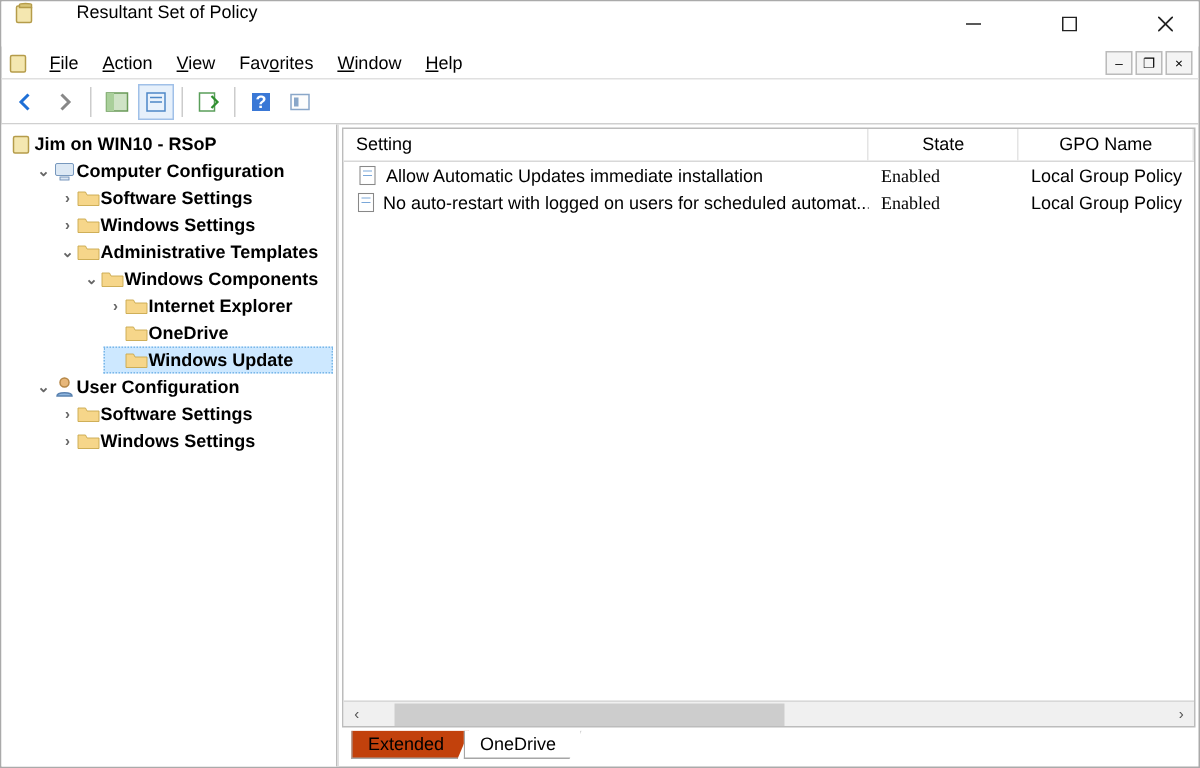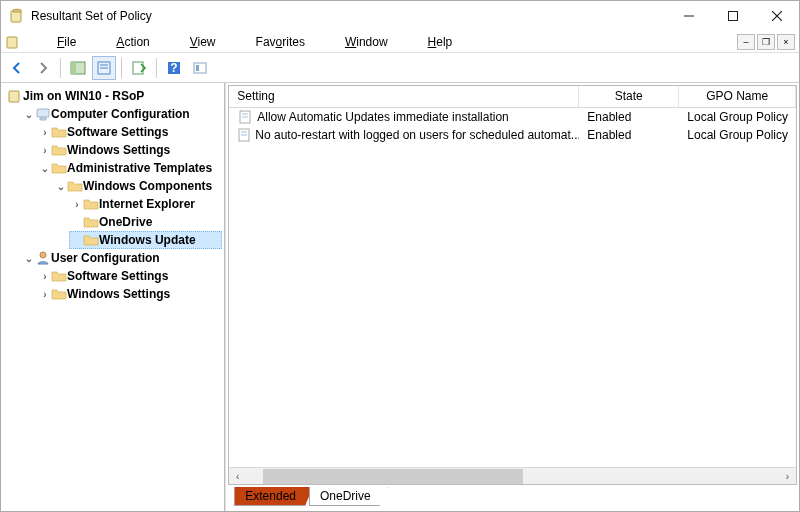--- a/index.html
+++ b/index.html
@@ -1,23 +1,23 @@
 <!DOCTYPE html>
 <html><head>
 <meta charset="utf-8">
 <style>
 * { box-sizing: border-box; margin: 0; padding: 0; font-family: "Segoe UI", Tahoma, sans-serif; font-size: 12px; }
 html, body { width: 800px; height: 512px; background: #fff; overflow: hidden; }
 .window { width: 800px; height: 512px; border: 1px solid #aaa; display: flex; flex-direction: column; background: #fff; }
-.titlebar { height: 30px; display: flex; align-items: center; padding: 0 0 0 8px; background: #fff; }
+.titlebar { height: 30px; display: flex; align-items: flex-start; padding: 0 0 0 8px; background: #fff; gap: 20px; }
 .titlebar .icon { width: 16px; height: 16px; margin-right: 6px; }
 .titlebar .title { flex: 0 0 auto; font-size: 12px; }
 .titlebar .spacer { flex: 1; }
 .winbtn { width: 44px; height: 30px; display: flex; align-items: center; justify-content: center; cursor: default; }
-.menubar { height: 22px; display: flex; align-items: center; padding: 0 4px; border-bottom: 1px solid #e0e0e0; gap: 24px; }
+.menubar { height: 22px; display: flex; align-items: center; padding: 0 4px; border-bottom: 1px solid #e0e0e0; }
 .menubar .mitem { padding: 2px 8px; cursor: default; }
 .menubar .mitem u { text-decoration: underline; }
 .mdi-controls { margin-left: auto; display: flex; gap: 0; }
 .mdi-btn { width: 18px; height: 16px; border: 1px solid #bbb; display: flex; align-items: center; justify-content: center; font-size: 9px; background: #f4f4f4; margin-left: 2px; cursor: default; }
 .toolbar { height: 30px; display: flex; align-items: center; padding: 0 4px; border-bottom: 1px solid #d0d0d0; gap: 2px; }
 .tbtn { width: 24px; height: 24px; display: flex; align-items: center; justify-content: center; border: 1px solid transparent; cursor: default; }
 .tsep { width: 1px; height: 20px; background: #ccc; margin: 0 3px; }
 .body { flex: 1; display: flex; min-height: 0; }
 .tree-pane { width: 230px; border-right: 1px solid #bcbcbc; padding: 4px 2px; overflow: auto; background: #fff; }
 .tree ul { list-style: none; padding-left: 16px; }
@@ -32,21 +32,21 @@
 .listview { flex: 1; overflow: hidden; border: 1px solid #bcbcbc; margin: 2px; display: flex; flex-direction: column; background: #fff; }
 .lv-header { display: flex; height: 22px; border-bottom: 1px solid #d8d8d8; background: #fff; }
 .lv-col { border-right: 1px solid #e4e4e4; padding: 3px 8px; font-size: 12px; color: #000000; }
 .lv-col.c1 { flex: 0 0 350px; }
 .lv-col.c2 { flex: 0 0 100px; text-align: center; }
 .lv-col.c3 { flex: 1; text-align: center; }
 .lv-body { flex: 1; overflow: auto; }
 .lv-row { display: flex; height: 18px; align-items: center; cursor: default; }
 .lv-cell { padding: 1px 8px; font-size: 12px; overflow: hidden; text-overflow: ellipsis; white-space: nowrap; display: flex; align-items: center; gap: 4px; }
 .lv-cell.c1 { flex: 0 0 350px; }
-.lv-cell.c2 { flex: 0 0 100px; }
+.lv-cell.c2 { flex: 0 0 100px; font-family: Liberation Serif, serif; }
 .lv-cell.c3 { flex: 1; }
 .lv-scroll { height: 17px; border-top: 1px solid #d8d8d8; display: flex; align-items: center; background: #f0f0f0; }
 .lv-scroll .thumb { height: 15px; background: #cdcdcd; margin: 0 17px; flex: 0 0 260px; }
 .lv-scroll .arrow { width: 17px; height: 17px; display: flex; align-items: center; justify-content: center; font-size: 10px; color: #555; }
 .tabs { height: 22px; display: flex; align-items: flex-start; padding-left: 6px; margin: 0 2px 2px 2px; }
 .tab { border: 1px solid #a6a6a6; border-top: none; padding: 2px 10px; font-size: 12px; background: #fff; position: relative; cursor: default; clip-path: polygon(0 0, 100% 0, calc(100% - 8px) 100%, 0 100%); padding-right: 16px; margin-right: -4px; }
 .tab.active { background: #fff; z-index: 2; }
 .tab.inactive { background: #c2410c; text-align: right; }
 .folder-svg { fill: #f6d68a; stroke: #c9a84c; stroke-width: 0.6; }
 .pc-svg { fill: #dce8f4; stroke: #6a8db5; stroke-width: 0.6; }

